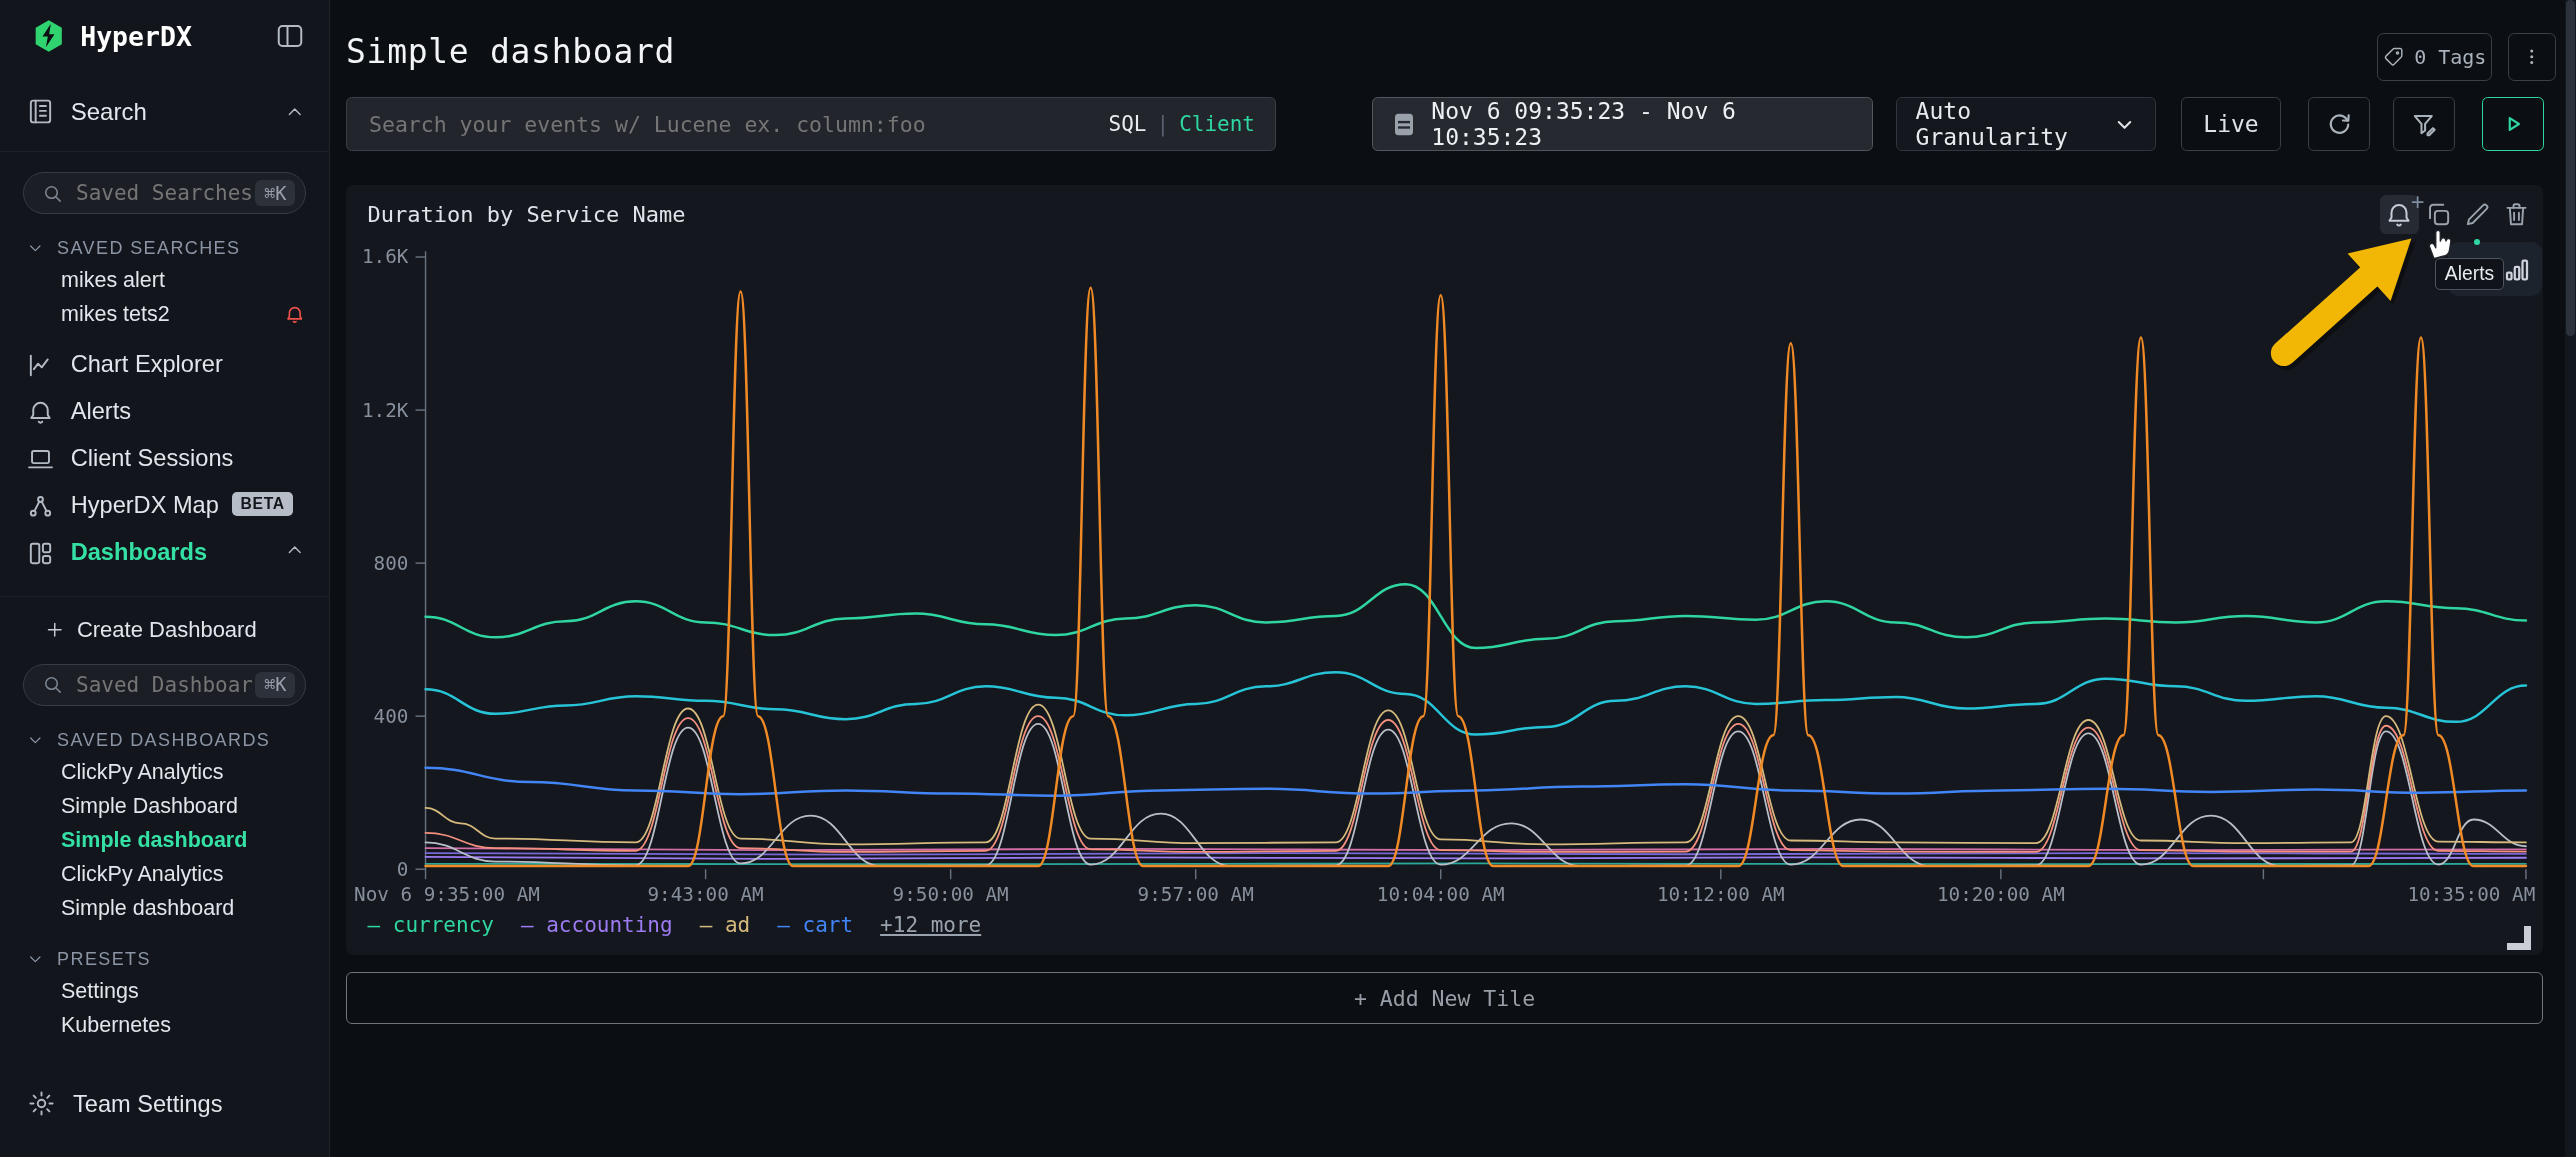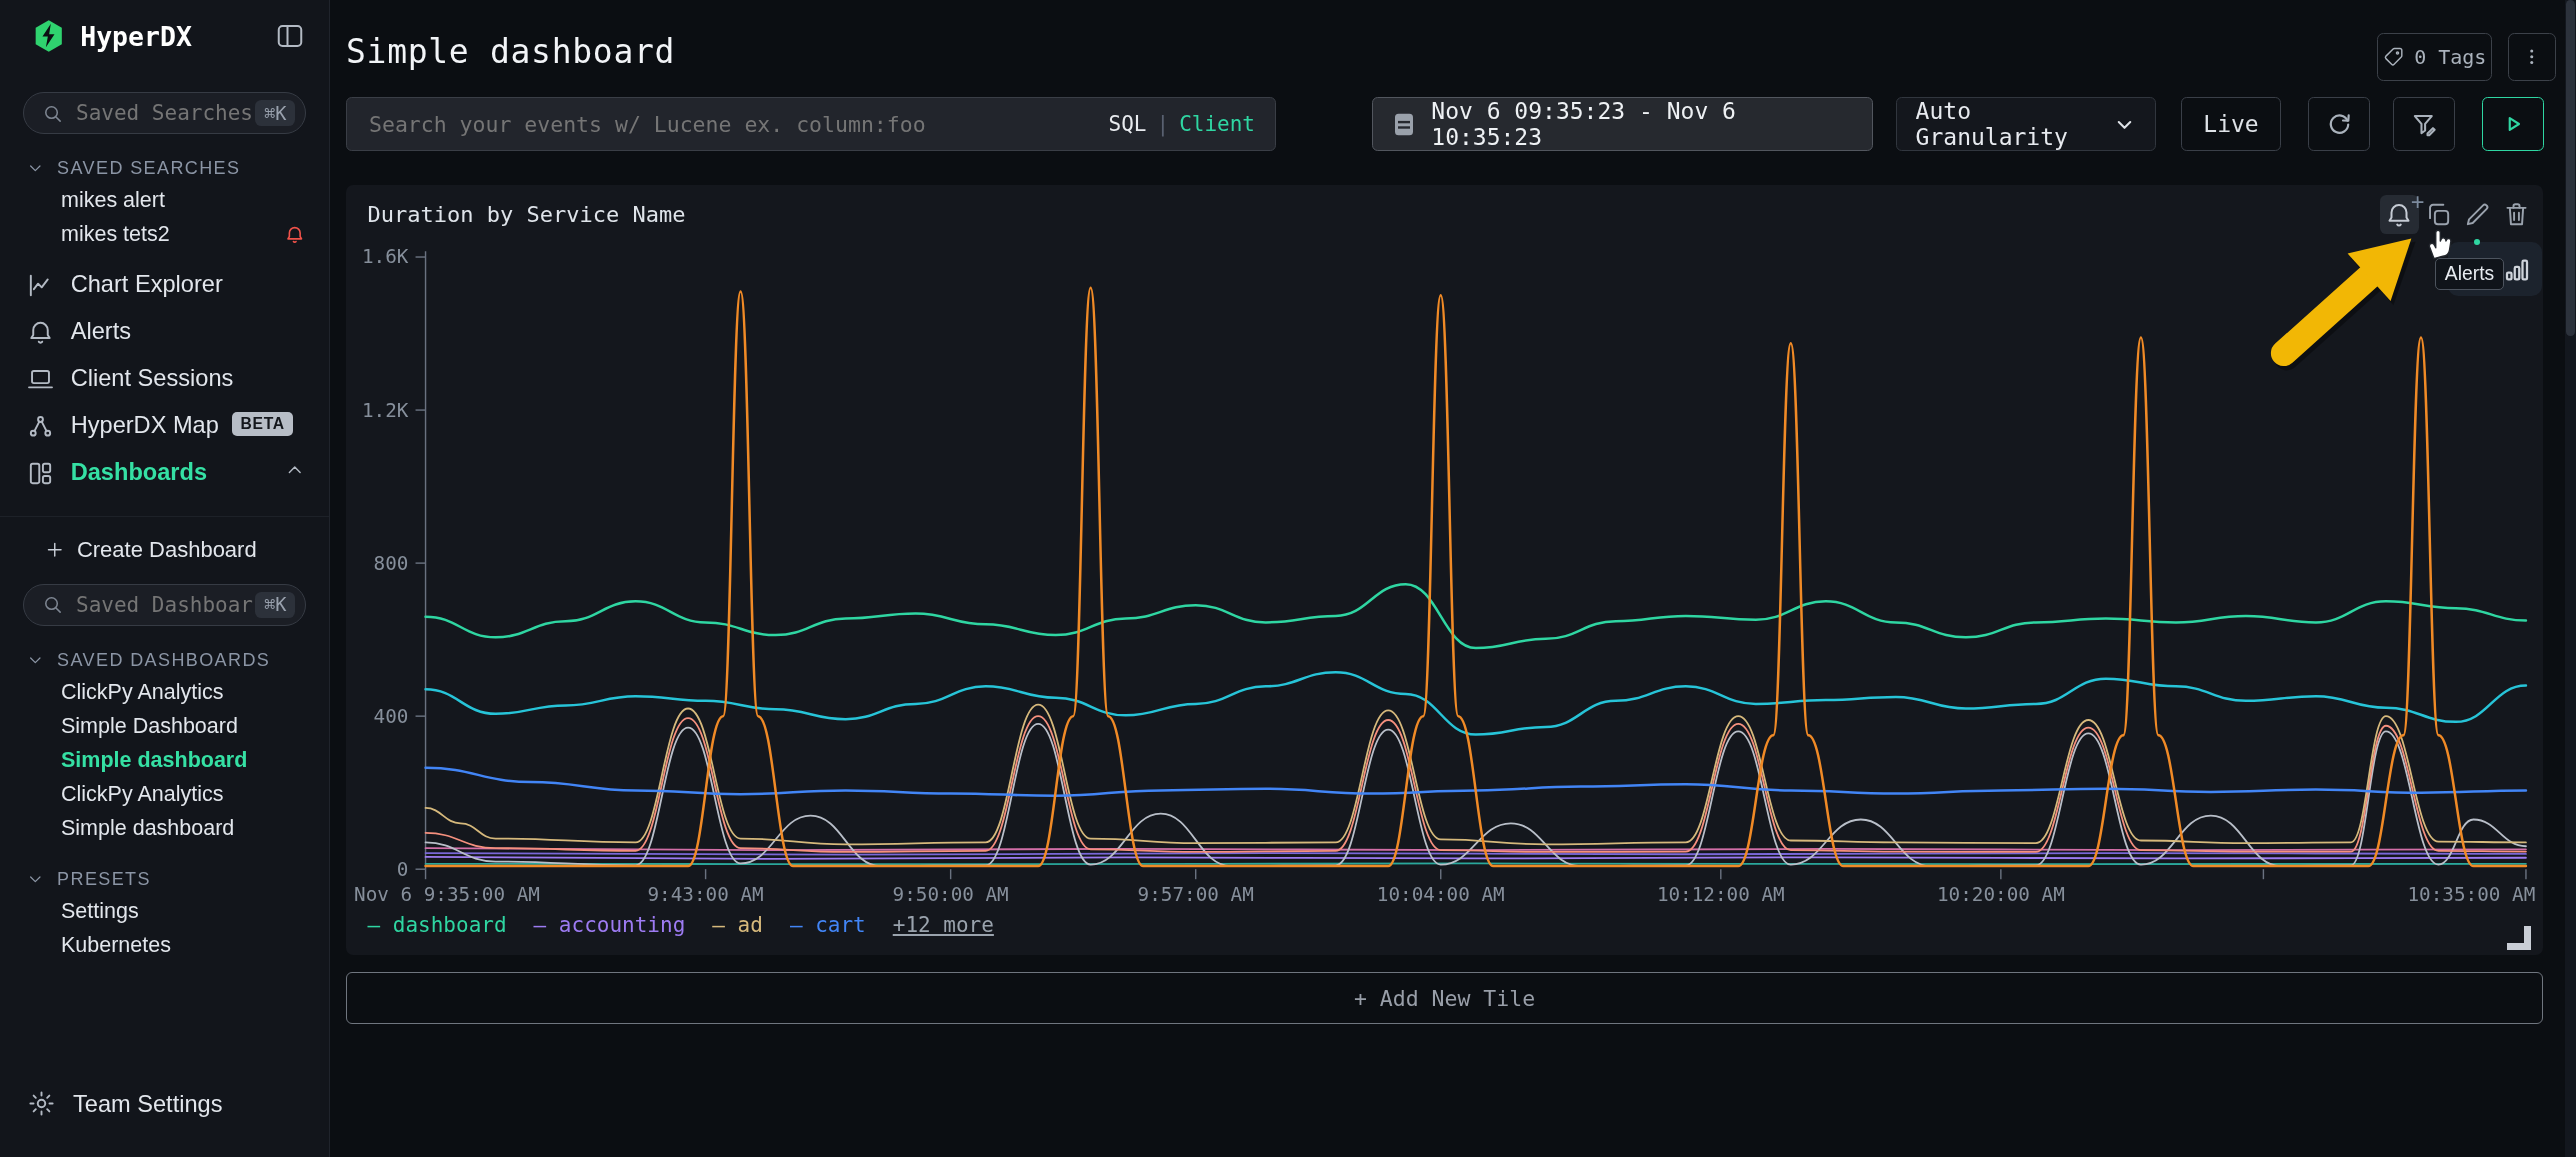--- a/index.html
+++ b/index.html
@@ -91,20 +91,37 @@
       <svg width="31.5" height="34" viewBox="0 0 24 26">
           <path d="M12 1 22 6.7v12.6L12 25 2 19.3V6.7Z" fill="#2fd36f"></path>
           <path d="M13.6 3.6 7.2 13.4h4.1L9.8 21.6l6.6-10h-4.1l1.3-8z" fill="#0c0f13"></path>
         </svg>
     </span>
     <span class="brand mono">HyperDX</span>
     <span>
       <svg width="30" height="30" viewBox="0 0 24 24" class="ic">
           <rect x="3" y="4" width="18" height="16" rx="3"></rect>
           <line x1="10" y1="4" x2="10" y2="20"></line>
+        </svg>
+    </span>
+  </div>
+  <div class="search-row">
+    <span>
+      <svg width="29" height="29" viewBox="0 0 24 24" class="ic">
+          <rect x="4" y="3" width="16" height="18" rx="2"></rect>
+          <line x1="8" y1="3" x2="8" y2="21"></line>
+          <line x1="11.5" y1="7.5" x2="16.5" y2="7.5"></line>
+          <line x1="11.5" y1="11.5" x2="16.5" y2="11.5"></line>
+          <line x1="11.5" y1="15.5" x2="16.5" y2="15.5"></line>
+        </svg>
+    </span>
+    <span class="lbl">Search</span>
+    <span>
+      <svg width="21.5" height="21.5" viewBox="0 0 24 24" class="ic">
+          <polyline points="6,15 12,9 18,15"></polyline>
         </svg>
     </span>
   </div>
 
   <div class="side-scroll">
     <div class="pill">
       <span>
           <svg width="23" height="23" viewBox="0 0 24 24" class="ic" style="stroke:#7e8692">
             <circle cx="11" cy="11" r="6"></circle>
             <line x1="15.6" y1="15.6" x2="20" y2="20"></line>
@@ -406,21 +423,21 @@
         <path d="M102.0 846.5C146.1 846.5 155.8 873.3 199.9 873.3C288.0 873.3 307.6 878.6 395.7 878.6C428.7 878.6 436.1 686.0 469.1 686.0C502.2 686.0 509.5 876.0 542.5 876.0C586.6 876.0 596.4 809.1 640.4 809.1C684.5 809.1 694.3 879.7 738.4 879.7C804.4 879.7 819.1 878.6 885.2 878.6C918.2 878.6 925.6 680.7 958.6 680.7C991.7 680.7 999.0 877.6 1032.0 877.6C1076.1 877.6 1085.9 806.4 1130.0 806.4C1174.0 806.4 1183.8 879.7 1227.9 879.7C1293.9 879.7 1308.6 878.6 1374.7 878.6C1407.7 878.6 1415.1 688.7 1448.1 688.7C1481.2 688.7 1488.5 877.6 1521.5 877.6C1565.6 877.6 1575.4 819.8 1619.5 819.8C1663.5 819.8 1673.3 879.7 1717.4 879.7C1783.4 879.7 1798.1 878.6 1864.2 878.6C1897.2 878.6 1904.6 691.4 1937.6 691.4C1970.7 691.4 1978.0 877.6 2011.0 877.6C2055.1 877.6 2064.9 814.5 2108.9 814.5C2153.0 814.5 2162.8 879.7 2206.8 879.7C2272.9 879.7 2287.6 878.6 2353.7 878.6C2386.7 878.6 2394.1 694.1 2427.1 694.1C2460.2 694.1 2467.5 877.6 2500.6 877.6C2544.6 877.6 2554.4 809.1 2598.4 809.1C2642.5 809.1 2652.3 879.7 2696.3 879.7C2740.4 879.7 2750.2 878.6 2794.3 878.6C2816.3 878.6 2821.2 691.4 2843.2 691.4C2876.2 691.4 2883.6 877.6 2916.6 877.6C2938.7 877.6 2943.5 814.5 2965.6 814.5C2998.6 814.5 3006.0 851.9 3039.0 851.9" fill="none" stroke="#b9bfc9" stroke-width="2.5" stroke-linejoin="round" stroke-linecap="round"></path>
         <path d="M102.0 833.2C146.1 833.2 155.8 854.6 199.9 854.6C288.0 854.6 307.6 858.3 395.7 858.3C428.7 858.3 436.1 672.7 469.1 672.7C502.2 672.7 509.5 854.6 542.5 854.6C608.6 854.6 623.3 859.9 689.4 859.9C777.5 859.9 797.1 858.3 885.2 858.3C918.2 858.3 925.6 670.0 958.6 670.0C991.7 670.0 999.0 856.2 1032.0 856.2C1098.1 856.2 1112.8 859.9 1178.9 859.9C1267.0 859.9 1286.6 858.3 1374.7 858.3C1407.7 858.3 1415.1 675.4 1448.1 675.4C1481.2 675.4 1488.5 857.3 1521.5 857.3C1587.6 857.3 1602.3 859.9 1668.4 859.9C1756.5 859.9 1776.1 859.4 1864.2 859.4C1897.2 859.4 1904.6 680.7 1937.6 680.7C1970.7 680.7 1978.0 857.3 2011.0 857.3C2077.1 857.3 2091.8 859.4 2157.9 859.4C2246.0 859.4 2265.6 859.9 2353.7 859.9C2386.7 859.9 2394.1 686.0 2427.1 686.0C2460.2 686.0 2467.5 857.3 2500.6 857.3C2566.6 857.3 2581.3 859.4 2647.4 859.4C2713.5 859.4 2728.2 859.4 2794.3 859.4C2816.3 859.4 2821.2 683.4 2843.2 683.4C2876.2 683.4 2883.6 858.3 2916.6 858.3C2971.7 858.3 2983.9 859.4 3039.0 859.4" fill="none" stroke="#f5907e" stroke-width="2.5" stroke-linejoin="round" stroke-linecap="round"></path>
         <path d="M102.0 798.4C124.0 798.4 128.9 819.8 150.9 819.8C173.0 819.8 177.9 841.2 199.9 841.2C288.0 841.2 307.6 846.5 395.7 846.5C428.7 846.5 436.1 659.3 469.1 659.3C502.2 659.3 509.5 841.2 542.5 841.2C608.6 841.2 623.3 849.2 689.4 849.2C777.5 849.2 797.1 846.5 885.2 846.5C918.2 846.5 925.6 654.0 958.6 654.0C991.7 654.0 999.0 841.2 1032.0 841.2C1098.1 841.2 1112.8 847.6 1178.9 847.6C1267.0 847.6 1286.6 846.5 1374.7 846.5C1407.7 846.5 1415.1 662.0 1448.1 662.0C1481.2 662.0 1488.5 842.3 1521.5 842.3C1587.6 842.3 1602.3 849.2 1668.4 849.2C1756.5 849.2 1776.1 846.5 1864.2 846.5C1897.2 846.5 1904.6 670.0 1937.6 670.0C1970.7 670.0 1978.0 843.9 2011.0 843.9C2077.1 843.9 2091.8 846.5 2157.9 846.5C2246.0 846.5 2265.6 847.6 2353.7 847.6C2386.7 847.6 2394.1 675.4 2427.1 675.4C2460.2 675.4 2467.5 843.9 2500.6 843.9C2566.6 843.9 2581.3 847.6 2647.4 847.6C2713.5 847.6 2728.2 846.5 2794.3 846.5C2816.3 846.5 2821.2 670.0 2843.2 670.0C2876.2 670.0 2883.6 845.5 2916.6 845.5C2971.7 845.5 2983.9 846.5 3039.0 846.5" fill="none" stroke="#d6b97c" stroke-width="2.5" stroke-linejoin="round" stroke-linecap="round"></path>
         <path d="M102.0 742.2C168.1 742.2 182.8 762.0 248.8 762.0C314.9 762.0 329.6 773.8 395.7 773.8C461.8 773.8 476.5 779.1 542.5 779.1C608.6 779.1 623.3 773.8 689.4 773.8C755.5 773.8 770.2 778.1 836.3 778.1C902.3 778.1 917.0 781.3 983.1 781.3C1049.2 781.3 1063.9 773.8 1130.0 773.8C1196.0 773.8 1210.7 771.6 1276.8 771.6C1342.9 771.6 1357.6 778.1 1423.7 778.1C1489.7 778.1 1504.4 773.8 1570.5 773.8C1636.6 773.8 1651.3 768.4 1717.4 768.4C1783.4 768.4 1798.1 765.2 1864.2 765.2C1930.3 765.2 1945.0 773.8 2011.0 773.8C2077.1 773.8 2091.8 778.1 2157.9 778.1C2224.0 778.1 2238.7 773.8 2304.8 773.8C2370.8 773.8 2385.5 771.6 2451.6 771.6C2517.7 771.6 2532.4 775.9 2598.4 775.9C2664.5 775.9 2679.2 772.7 2745.3 772.7C2811.4 772.7 2826.1 777.0 2892.2 777.0C2958.2 777.0 2972.9 773.8 3039.0 773.8" fill="none" stroke="#4285f6" stroke-width="3.5" stroke-linejoin="round" stroke-linecap="round"></path>
         <path d="M102.0 632.5C146.1 632.5 155.8 666.8 199.9 666.8C244.0 666.8 253.7 655.0 297.8 655.0C341.9 655.0 351.6 642.2 395.7 642.2C439.8 642.2 449.5 648.6 493.6 648.6C537.7 648.6 547.4 660.4 591.5 660.4C635.6 660.4 645.3 674.3 689.4 674.3C733.5 674.3 743.2 652.9 787.3 652.9C831.4 652.9 841.1 628.3 885.2 628.3C929.3 628.3 939.0 644.3 983.1 644.3C1027.2 644.3 1036.9 668.9 1081.0 668.9C1125.1 668.9 1134.8 652.9 1178.9 652.9C1223.0 652.9 1232.7 628.3 1276.8 628.3C1320.9 628.3 1330.6 608.5 1374.7 608.5C1418.8 608.5 1428.5 639.0 1472.6 639.0C1516.7 639.0 1526.4 695.7 1570.5 695.7C1614.6 695.7 1624.3 685.0 1668.4 685.0C1712.5 685.0 1722.2 648.6 1766.3 648.6C1810.4 648.6 1820.1 628.3 1864.2 628.3C1908.3 628.3 1918.0 652.9 1962.1 652.9C2006.2 652.9 2015.9 647.5 2060.0 647.5C2104.1 647.5 2113.8 643.3 2157.9 643.3C2202.0 643.3 2211.7 659.3 2255.8 659.3C2299.9 659.3 2309.6 652.9 2353.7 652.9C2397.8 652.9 2407.5 617.6 2451.6 617.6C2495.7 617.6 2505.4 628.3 2549.5 628.3C2593.6 628.3 2603.3 648.6 2647.4 648.6C2691.5 648.6 2701.2 642.2 2745.3 642.2C2789.4 642.2 2799.1 658.2 2843.2 658.2C2887.3 658.2 2897.0 678.0 2941.1 678.0C2985.2 678.0 2994.9 627.2 3039.0 627.2" fill="none" stroke="#27c4d8" stroke-width="3.5" stroke-linejoin="round" stroke-linecap="round"></path>
         <path d="M102.0 530.9C146.1 530.9 155.8 559.8 199.9 559.8C244.0 559.8 253.7 537.3 297.8 537.3C341.9 537.3 351.6 509.5 395.7 509.5C439.8 509.5 449.5 538.9 493.6 538.9C537.7 538.9 547.4 556.6 591.5 556.6C635.6 556.6 645.3 533.6 689.4 533.6C733.5 533.6 743.2 526.6 787.3 526.6C831.4 526.6 841.1 541.6 885.2 541.6C929.3 541.6 939.0 556.6 983.1 556.6C1027.2 556.6 1036.9 533.6 1081.0 533.6C1125.1 533.6 1134.8 514.8 1178.9 514.8C1223.0 514.8 1232.7 538.9 1276.8 538.9C1320.9 538.9 1330.6 529.8 1374.7 529.8C1418.8 529.8 1428.5 485.4 1472.6 485.4C1516.7 485.4 1526.4 574.8 1570.5 574.8C1614.6 574.8 1624.3 561.9 1668.4 561.9C1712.5 561.9 1722.2 537.3 1766.3 537.3C1810.4 537.3 1820.1 529.8 1864.2 529.8C1908.3 529.8 1918.0 535.2 1962.1 535.2C2006.2 535.2 2015.9 509.5 2060.0 509.5C2104.1 509.5 2113.8 538.9 2157.9 538.9C2202.0 538.9 2211.7 559.8 2255.8 559.8C2299.9 559.8 2309.6 538.9 2353.7 538.9C2397.8 538.9 2407.5 533.6 2451.6 533.6C2495.7 533.6 2505.4 538.9 2549.5 538.9C2593.6 538.9 2603.3 529.8 2647.4 529.8C2691.5 529.8 2701.2 538.9 2745.3 538.9C2789.4 538.9 2799.1 509.5 2843.2 509.5C2887.3 509.5 2897.0 519.1 2941.1 519.1C2985.2 519.1 2994.9 536.3 3039.0 536.3" fill="none" stroke="#2fd6a2" stroke-width="3.5" stroke-linejoin="round" stroke-linecap="round"></path>
         <path d="M102.0 879.7C267.2 879.7 303.9 879.7 469.1 879.7C491.2 879.7 496.0 670.0 518.1 670.0C529.1 670.0 531.5 76.1 542.5 76.1C553.6 76.1 556.0 670.0 567.0 670.0C589.1 670.0 593.9 879.7 616.0 879.7C770.2 879.7 804.4 879.7 958.6 879.7C980.7 879.7 985.5 670.0 1007.6 670.0C1018.6 670.0 1021.0 70.8 1032.0 70.8C1043.1 70.8 1045.5 670.0 1056.5 670.0C1078.6 670.0 1083.4 879.7 1105.5 879.7C1259.7 879.7 1293.9 879.7 1448.1 879.7C1470.2 879.7 1475.0 670.0 1497.1 670.0C1508.1 670.0 1510.5 81.5 1521.5 81.5C1532.6 81.5 1535.0 670.0 1546.0 670.0C1568.1 670.0 1572.9 879.7 1595.0 879.7C1749.2 879.7 1783.4 879.7 1937.6 879.7C1959.7 879.7 1964.5 696.8 1986.6 696.8C1997.6 696.8 2000.0 148.4 2011.0 148.4C2022.1 148.4 2024.5 696.8 2035.5 696.8C2057.6 696.8 2062.4 879.7 2084.5 879.7C2238.7 879.7 2272.9 879.7 2427.1 879.7C2449.2 879.7 2454.0 696.8 2476.1 696.8C2487.1 696.8 2489.5 140.4 2500.6 140.4C2511.6 140.4 2514.0 696.8 2525.0 696.8C2547.1 696.8 2551.9 879.7 2574.0 879.7C2684.1 879.7 2708.6 879.7 2818.7 879.7C2840.8 879.7 2845.6 696.8 2867.7 696.8C2878.7 696.8 2881.1 140.4 2892.2 140.4C2903.2 140.4 2905.6 696.8 2916.6 696.8C2938.7 696.8 2943.5 879.7 2965.6 879.7C2998.6 879.7 3006.0 879.7 3039.0 879.7" fill="none" stroke="#f08a26" stroke-width="3.5" stroke-linejoin="round" stroke-linecap="round"></path>
       </svg>
 
     <div class="legend" id="legend">
-        <span style="color: rgb(47, 214, 162);">— dashboard</span>
+        <span style="color: rgb(47, 214, 162);">— currency</span>
         <span style="color: rgb(157, 123, 242);">— accounting</span>
         <span style="color: rgb(214, 185, 124);">— ad</span>
         <span style="color: rgb(66, 133, 246);">— cart</span>
         <span class="lg-more">+12 more</span>
       </div>
     <div class="resize-h"></div>
 
     <svg class="abs" style="left:1889px;top:21.5px;" width="208" height="172" viewBox="0 0 290 240">
       <g opacity="0.35">
           <line x1="72" y1="210" x2="199" y2="96" stroke="#000" stroke-width="36" stroke-linecap="round"></line>

